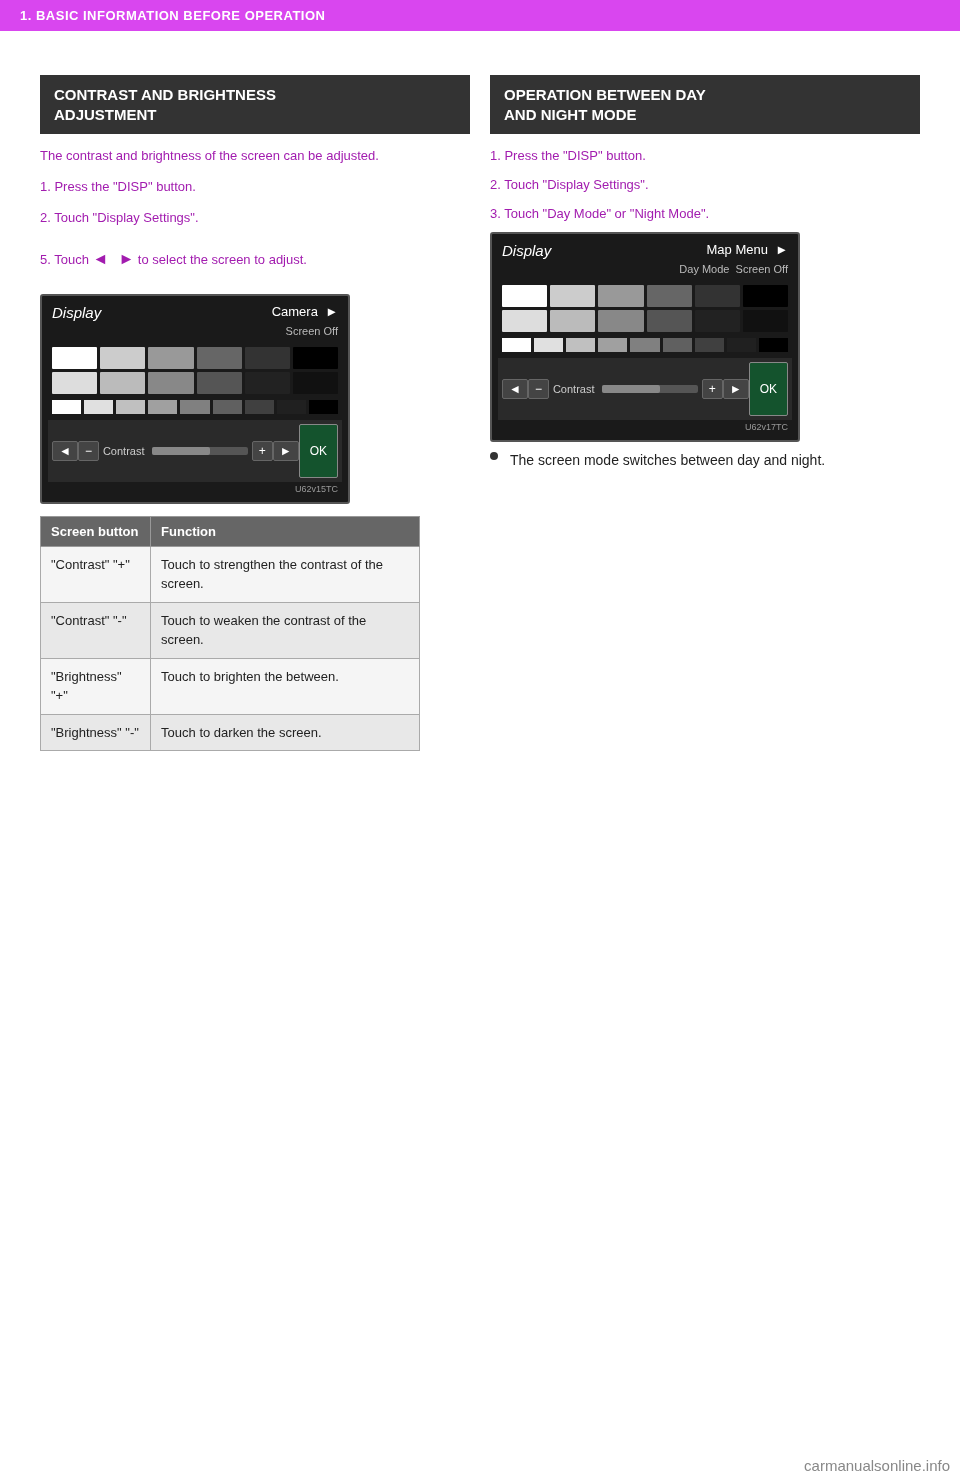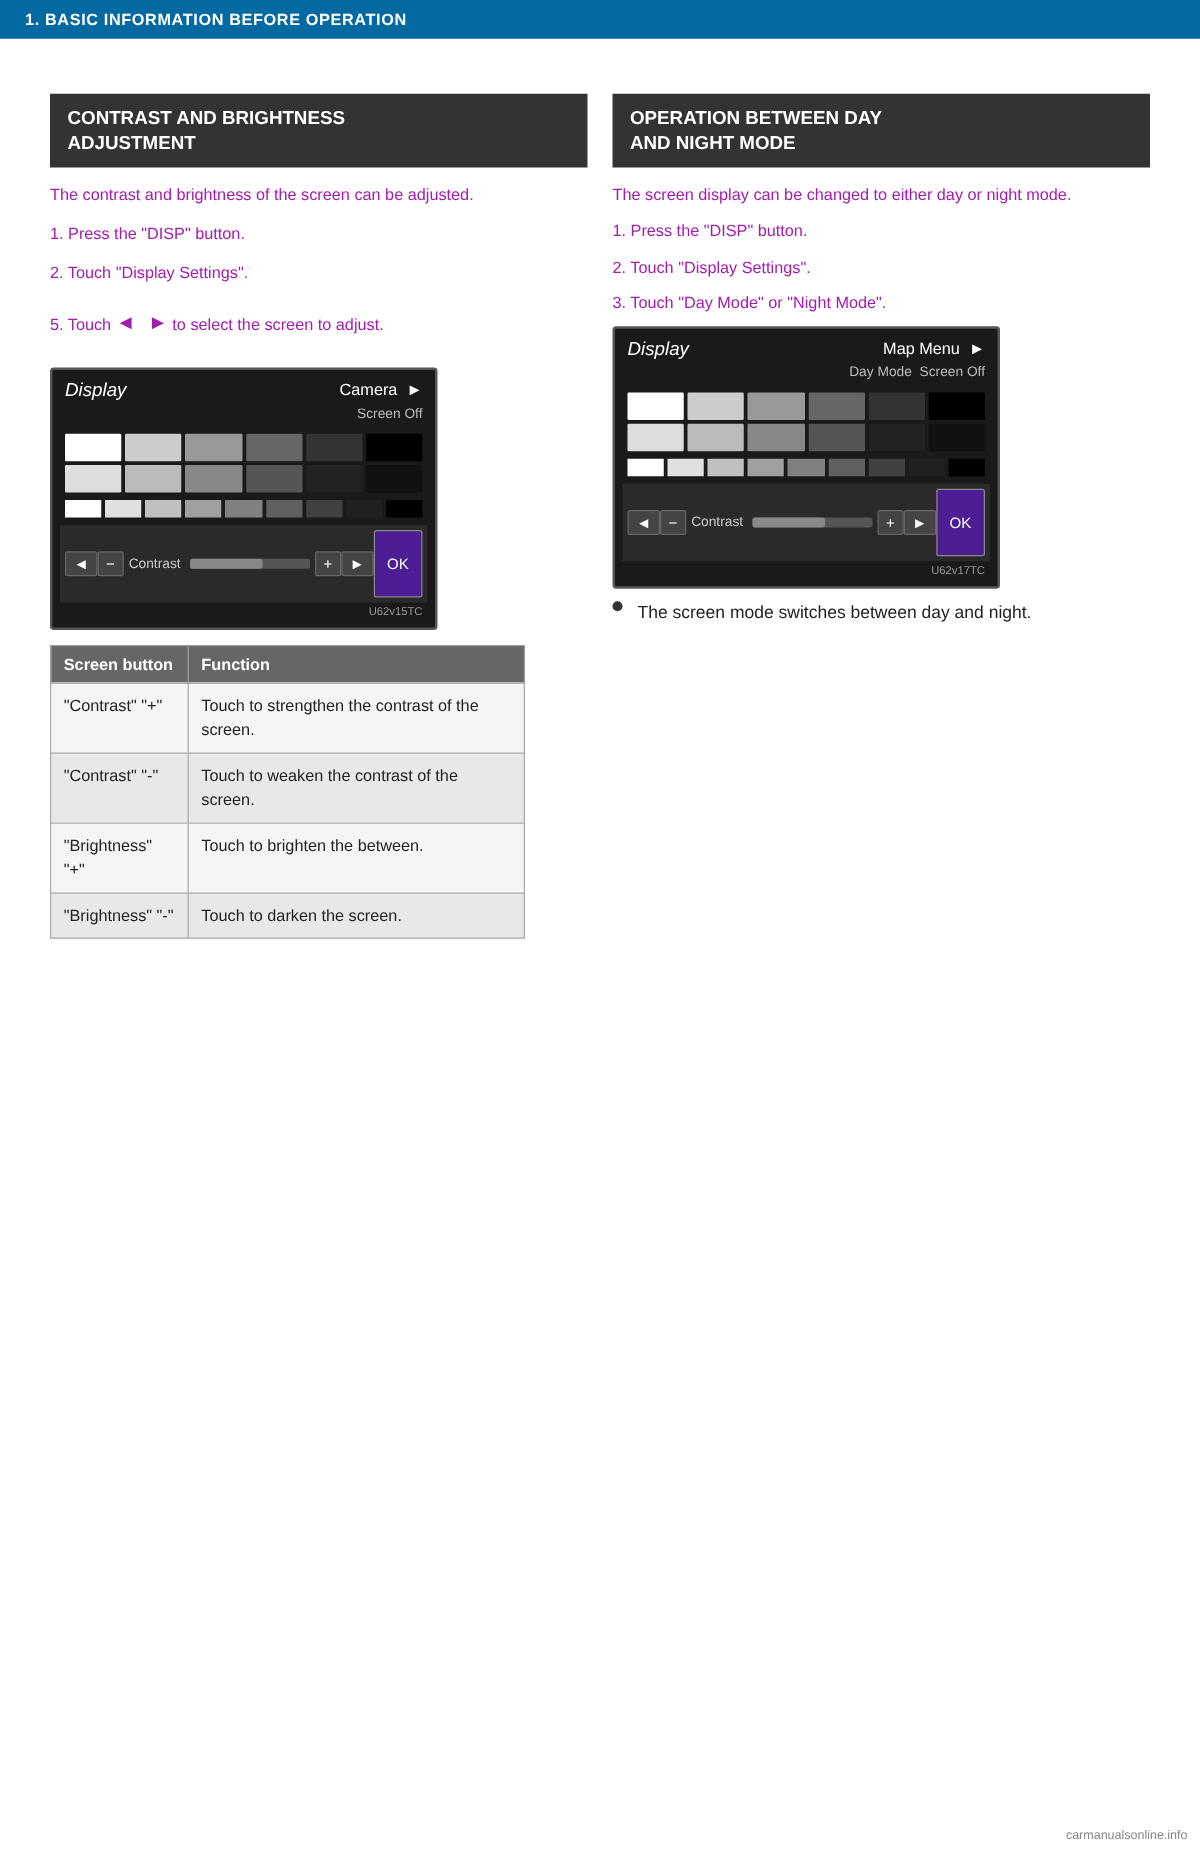--- a/index.html
+++ b/index.html
@@ -7,21 +7,21 @@
       width: 960px;
       min-height: 1484px;
       background: #ffffff;
       font-family: Arial, Helvetica, sans-serif;
       font-size: 14px;
       color: #222;
     }
 
     
     .header-bar {
-      background: #0369a1;
+      background: #d946ef;
       color: #fff;
       padding: 8px 20px;
       font-size: 13px;
       font-weight: bold;
       letter-spacing: 0.5px;
     }
 
     .page-content {
       padding: 20px 40px;
       display: flex;
@@ -155,21 +155,21 @@
     }
 
     .ctrl-slider-fill {
       height: 100%;
       background: #888;
       border-radius: 2px;
       width: 60%;
     }
 
     .screen-ok-btn {
-      background: #4c1d95;
+      background: #14532d;
       color: #fff;
       border: 1px solid #888;
       padding: 19px 10px;
       font-size: 12px;
       border-radius: 2px;
       cursor: pointer;
       text-align: center;
     }
 
     .screen-code {
@@ -223,21 +223,21 @@
     }
 
     .section-right .section-body {
       margin-bottom: 8px;
     }
 
     .carmanuals-footer {
       position: fixed;
       bottom: 10px;
       right: 10px;
-      font-size: 10px;
+      font-size: 15px;
       color: #888;
     }
   </style>
 </head>
 <body>
 
 <div class="header-bar">
   <span>1. BASIC INFORMATION BEFORE OPERATION</span>
 </div>
 
@@ -353,23 +353,20 @@
     </div>
 
     <div class="section-right">
 
       <div class="section-title-box">
         <span style="white-space:pre-line;">OPERATION BETWEEN DAY
 AND NIGHT MODE</span>
       </div>
 
       <div class="section-body">
-        <span>The screen display can be changed to either day or night mode.</span>
-      </div>
-      <div class="section-body">
         <span>1. Press the "DISP" button.</span>
       </div>
       <div class="section-body">
         <span>2. Touch "Display Settings".</span>
       </div>
       <div class="section-body">
         <span>3. Touch "Day Mode" or "Night Mode".</span>
       </div>
 
       <div class="display-screen">

